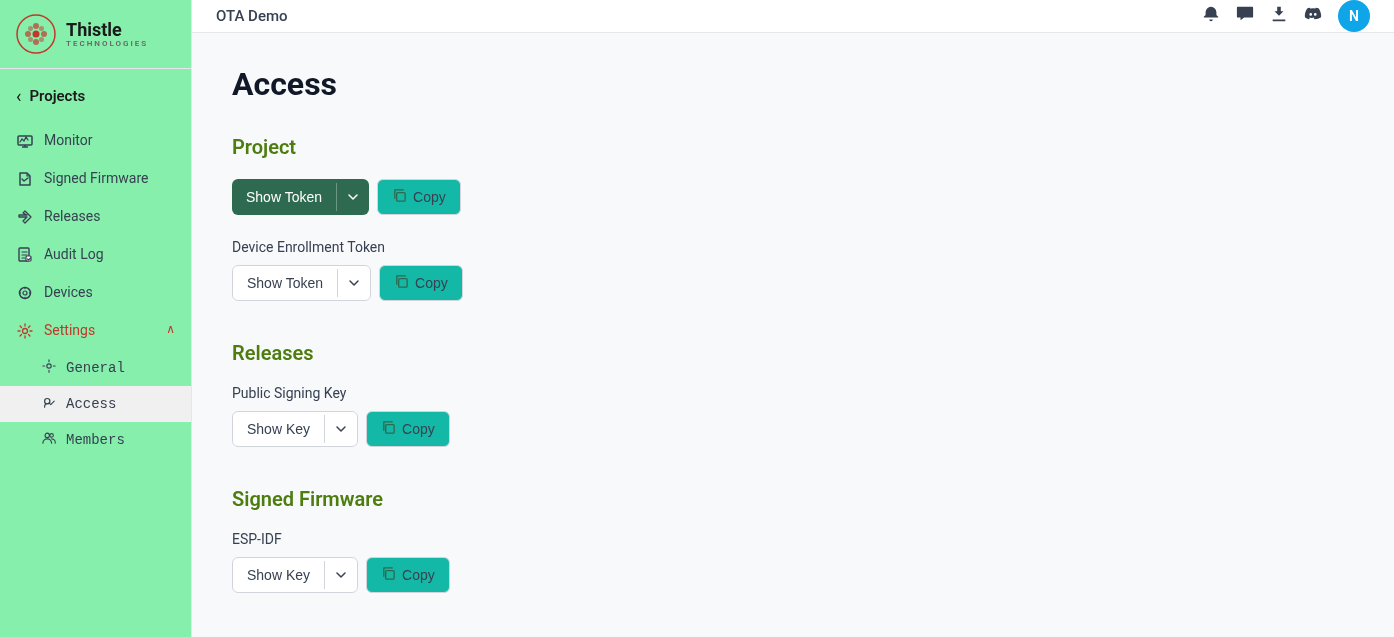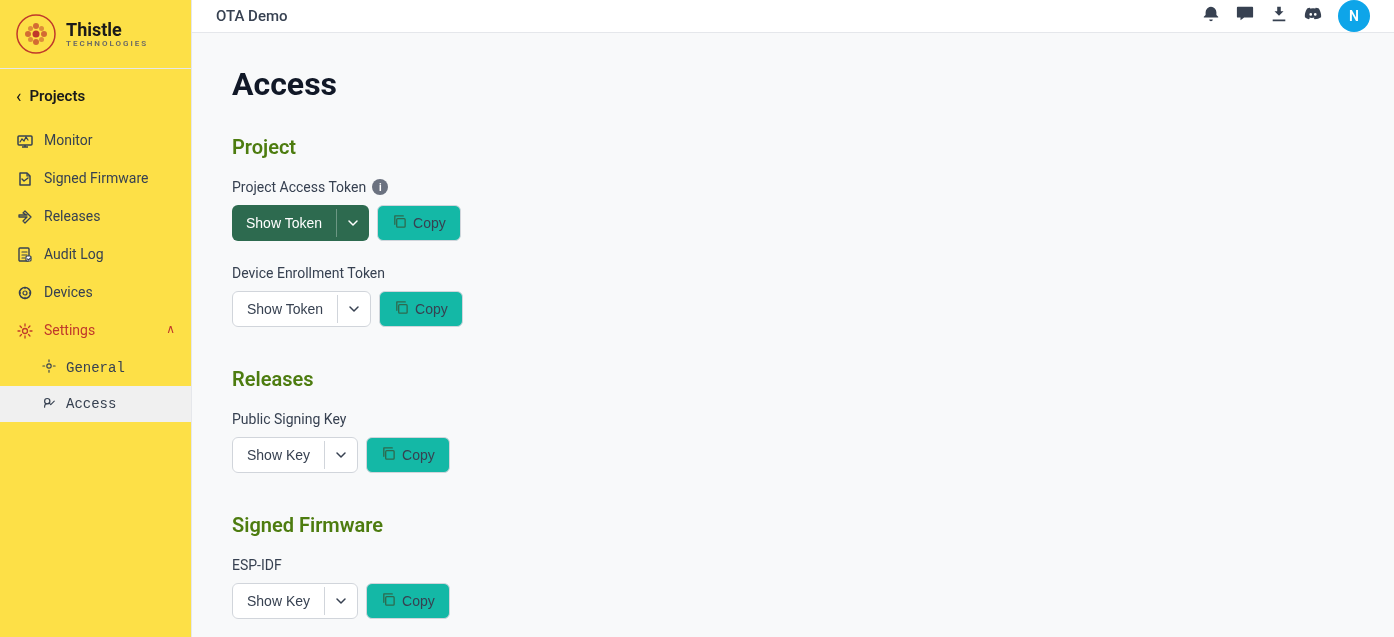--- a/index.html
+++ b/index.html
@@ -1,21 +1,21 @@
 <!DOCTYPE html>
 <html><head>
   <meta charset="utf-8">
   <style>
     * { box-sizing: border-box; margin: 0; padding: 0; }
     body { font-family: -apple-system, BlinkMacSystemFont, 'Segoe UI', Roboto, sans-serif; background: #f8f9fa; display: flex; height: 100vh; overflow: hidden; }
 
     
     .sidebar {
       width: 192px;
-      background: #fde047;
+      background: #86efac;
       border-right: 1px solid #e5e7eb;
       display: flex;
       flex-direction: column;
       flex-shrink: 0;
       height: 100vh;
       overflow-y: auto;
     }
 
     .sidebar-logo {
       display: flex;
@@ -396,20 +396,31 @@
       <div class="nav-subitem active">
         <span>
           <svg width="14" height="14" viewBox="0 0 16 16" fill="none">
               <circle cx="6" cy="7" r="3" stroke="currentColor" stroke-width="1.4"></circle>
               <path d="M8 9l2 2 4-4" stroke="currentColor" stroke-width="1.3" stroke-linecap="round" stroke-linejoin="round" fill="none"></path>
               <path d="M3 14v-1a3 3 0 013-3h1" stroke="currentColor" stroke-width="1.3" stroke-linecap="round" fill="none"></path>
             </svg>
         </span>
         <span>Access</span>
       </div>
+      <div class="nav-subitem">
+        <span>
+          <svg width="14" height="14" viewBox="0 0 16 16" fill="none">
+              <circle cx="6" cy="5" r="2.5" stroke="currentColor" stroke-width="1.3"></circle>
+              <circle cx="11" cy="5" r="2" stroke="currentColor" stroke-width="1.2"></circle>
+              <path d="M1 14a5 5 0 0110 0" stroke="currentColor" stroke-width="1.3" stroke-linecap="round" fill="none"></path>
+              <path d="M11 9a4 4 0 014 5" stroke="currentColor" stroke-width="1.2" stroke-linecap="round" fill="none"></path>
+            </svg>
+        </span>
+        <span>Members</span>
+      </div>
     </div>
   </div>
 </div>
 
 <div class="main-content">
 
   <div class="topbar">
     <span class="topbar-title">OTA Demo</span>
     <div class="topbar-actions">
       <span class="topbar-icon" title="Notifications">
@@ -436,24 +447,20 @@
     </div>
   </div>
 
   <div class="page-body">
     <h1 class="page-title">Access</h1>
 
     <div class="section">
       <h2 class="section-title">Project</h2>
 
       <div class="field-group">
-        <div class="field-label">
-          <span>Project Access Token</span>
-          <span class="info-icon">i</span>
-        </div>
         <div class="button-group">
           <button class="btn-show-primary">
             <span class="btn-label">Show Token</span>
             <span class="btn-chevron">
               <svg width="12" height="12" viewBox="0 0 12 12" fill="white">
                   <path d="M2 4l4 4 4-4" stroke="white" stroke-width="1.5" fill="none" stroke-linecap="round" stroke-linejoin="round"></path>
                 </svg>
             </span>
           </button>
           <button class="btn-copy">

